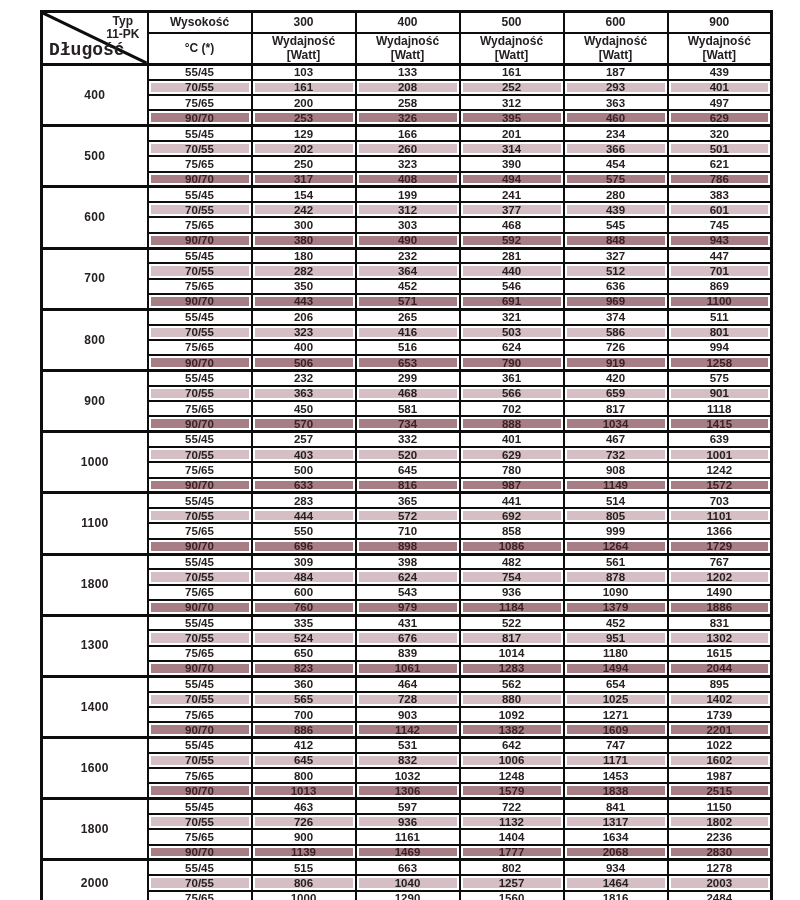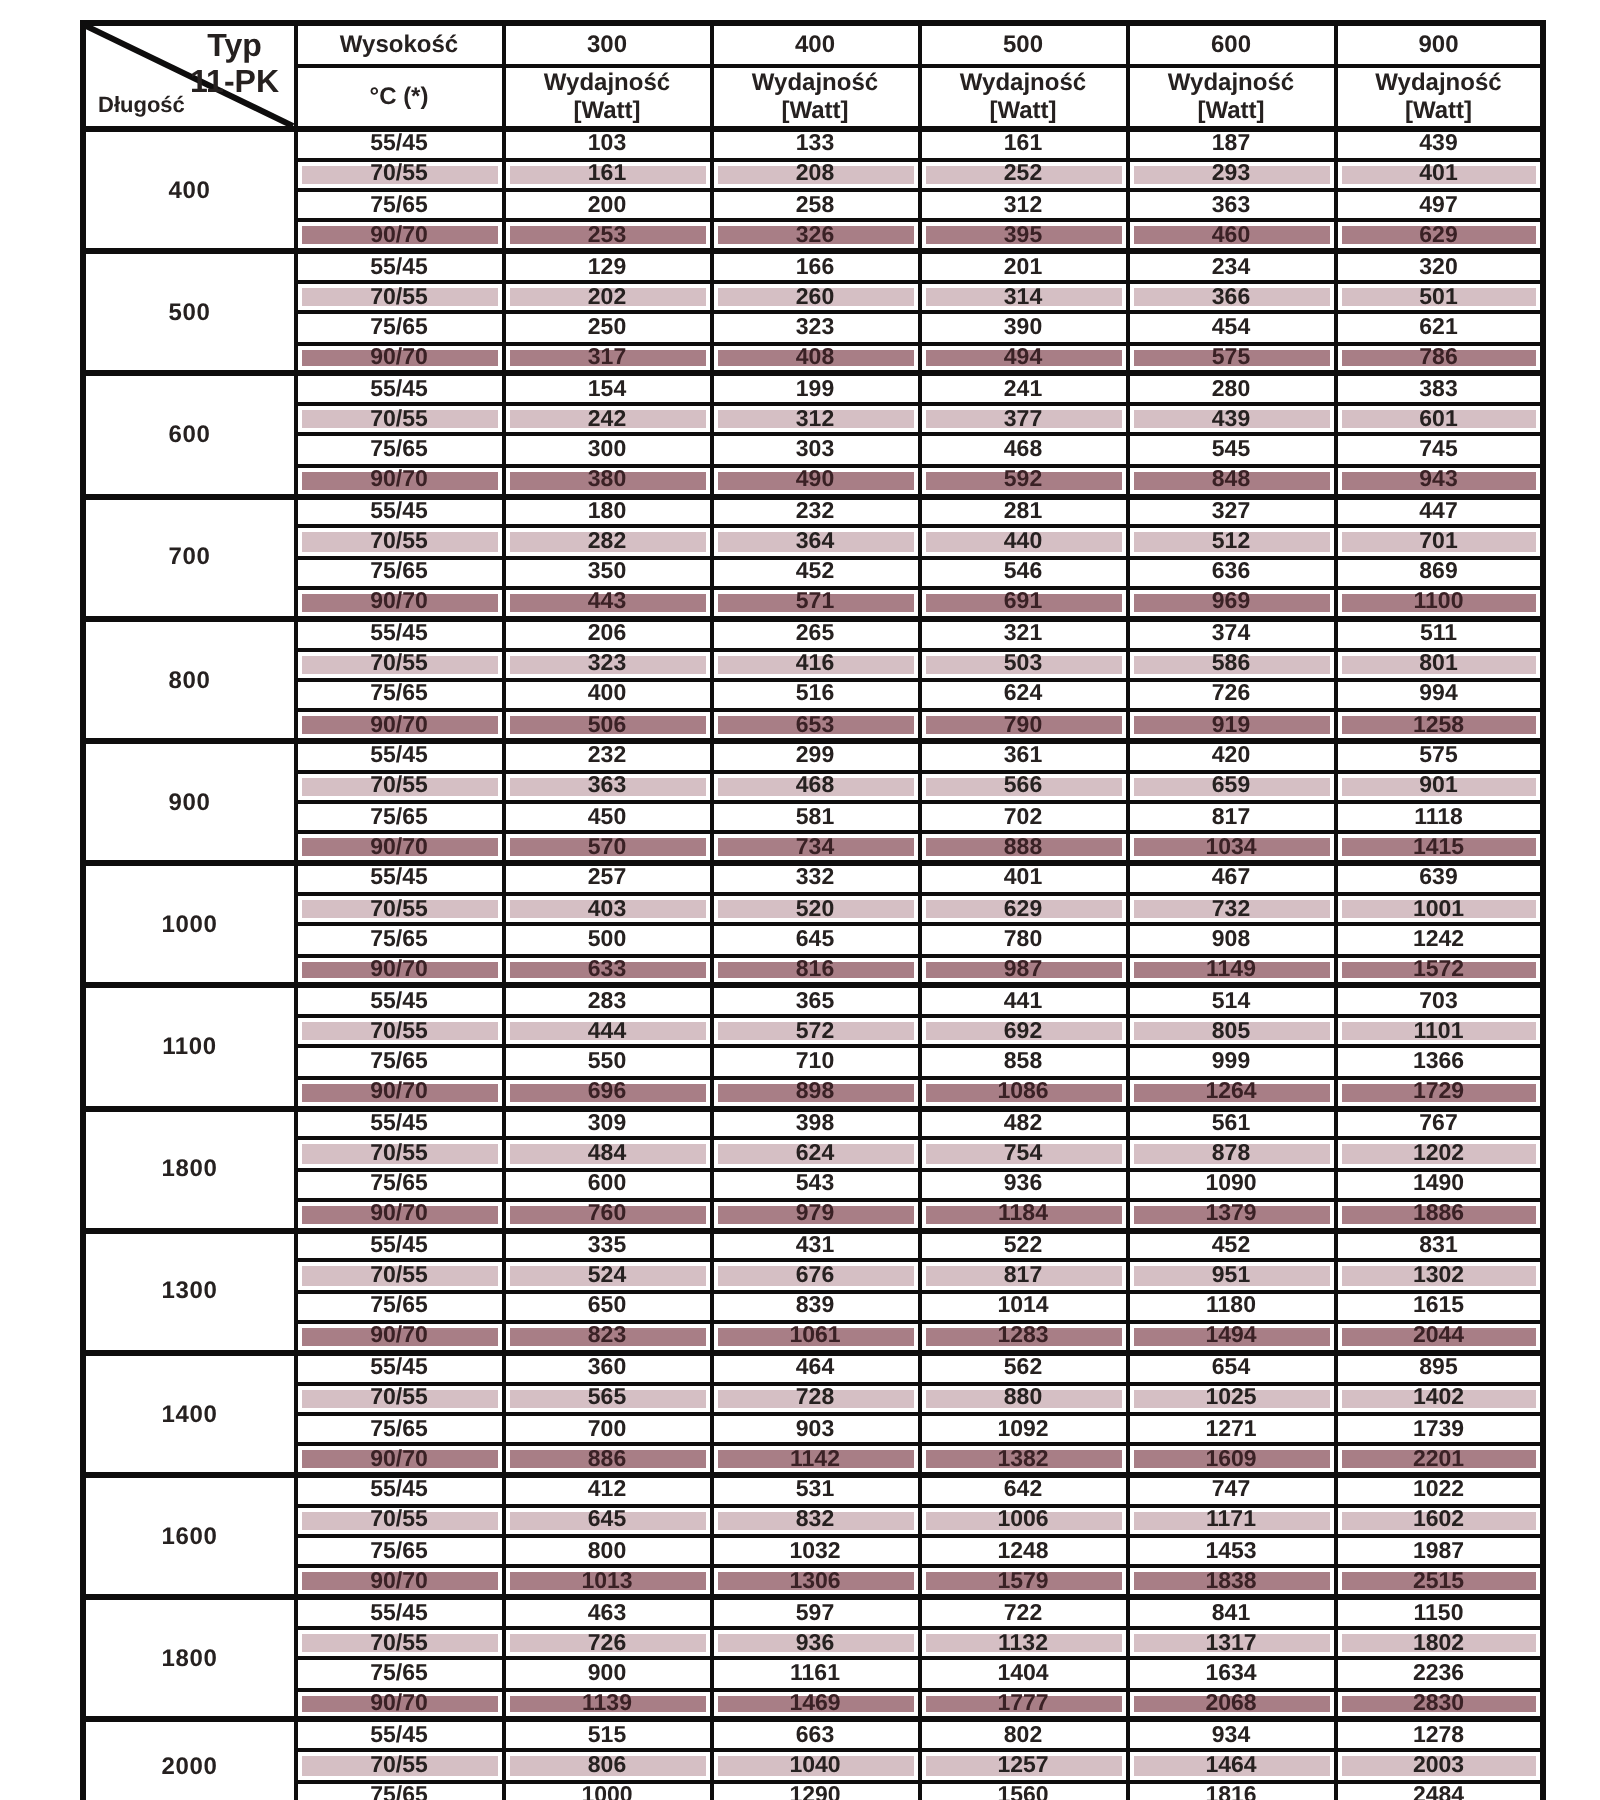--- a/index.html
+++ b/index.html
@@ -29,24 +29,24 @@
   thead tr.h2 th{border-bottom-width:3px}
   tbody tr{height:15.3px}
   tbody tr.block-first td{border-top-width:3px}
   td.len{background:#ffffff;font-size:12px;letter-spacing:.3px}
   tr.r1 td.c{background:#d5bfc4;box-shadow:inset 0 0 0 2px #ffffff}
   tr.r3 td.c{background:#a87e86;box-shadow:inset 0 0 0 2px #ffffff;color:#3a2125}
   th.corner{position:relative;padding:0}
   th.corner svg{position:absolute;left:0;top:0;width:100%;height:100%}
   .corner-typ{
     position:absolute;top:2px;right:7px;
-    text-align:center;line-height:1.1;font-size:16px;
+    text-align:center;line-height:1.1;font-size:12px;
   }
   .corner-dlugosc{
-    position:absolute;bottom:3px;left:6px;font-size:11px;
+    position:absolute;bottom:3px;left:6px;font-size:18px;font-family:Liberation Mono, monospace;
   }
   .wlabel{line-height:1.15}
 </style>
 </head>
 <body>
 
 <div class="table-wrap">
   <table>
     <colgroup>
       <col class="c-len">

